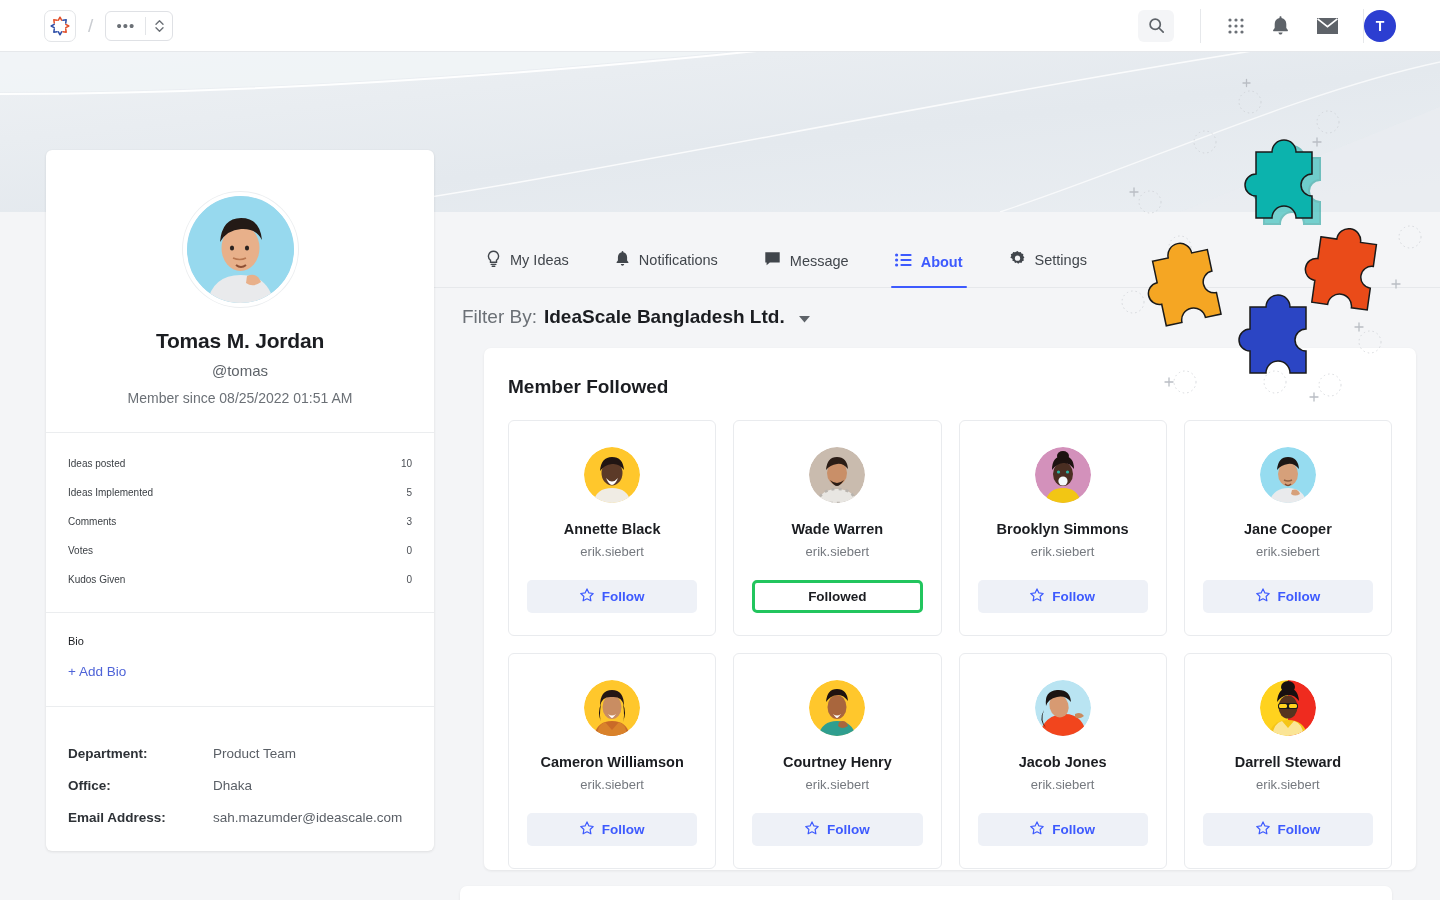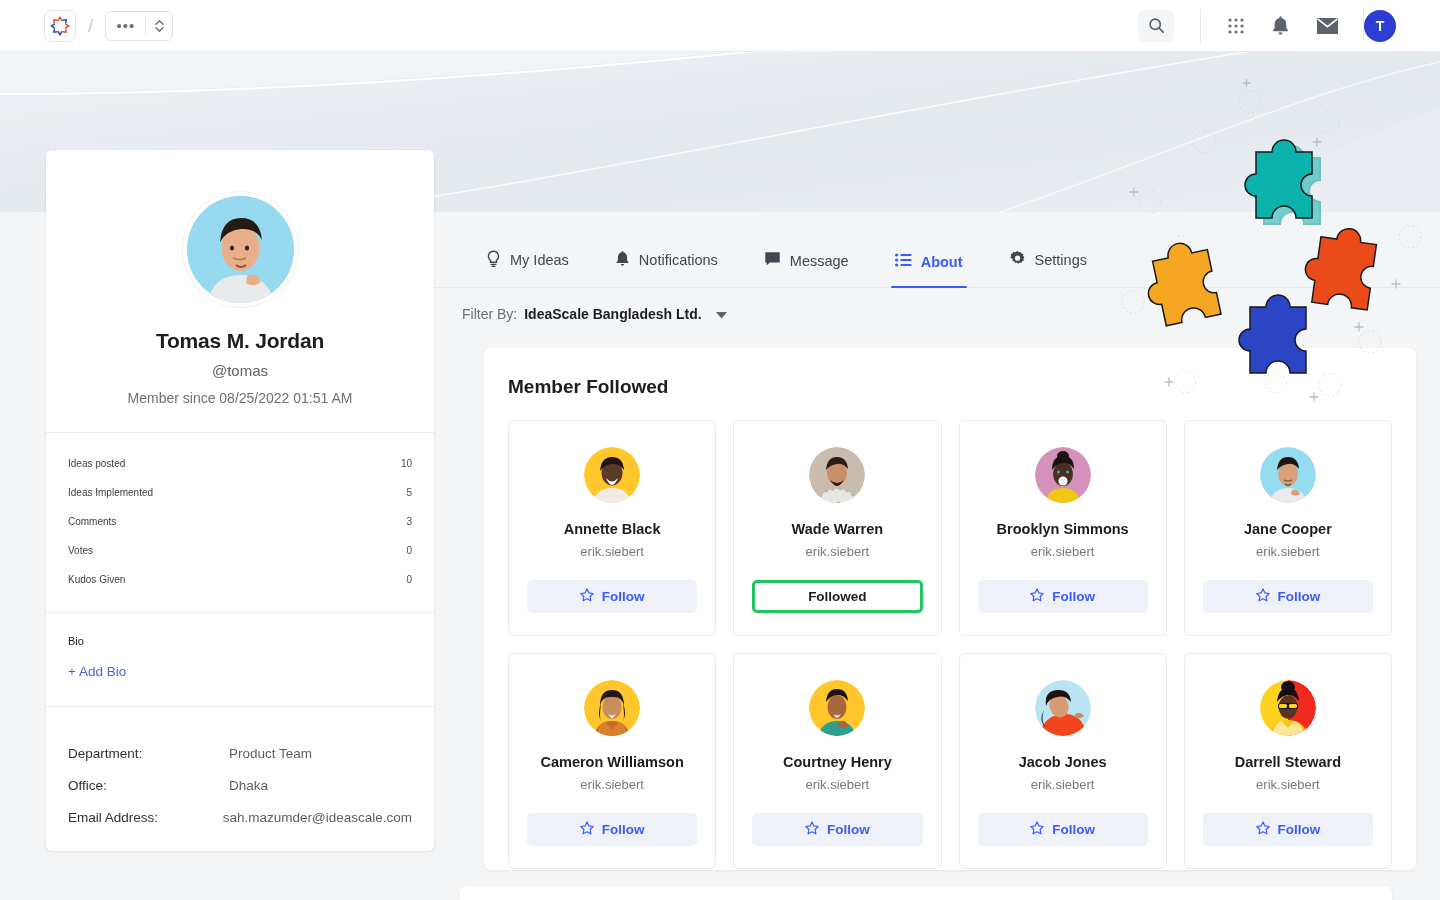--- a/index.html
+++ b/index.html
@@ -112,21 +112,21 @@
   .stat-value { color: #4a4e54; }
 
   .bio-sec { padding: 22px 22px 26px; }
   .bio-title { font-size: 11px; font-weight: 400; color: #1b1d21; }
   .bio-add { display:inline-block; margin-top: 17px; font-size: 13.5px; color: #4e63d8; }
 
   .wpd-sec { padding: 22px 22px 26px; }
   .wpd-head { display: flex; align-items: center; justify-content: space-between; }
   .wpd-title { font-size: 17px; font-weight: 700; color: #1b1d21; }
   .wpd-row { display: flex; margin-top: 17px; font-size: 13.5px; }
-  .wpd-key { width: 161px; font-weight: 400; color: #2e3237; }
+  .wpd-key { width: 145px; font-weight: 700; color: #2e3237; }
   .wpd-val { color: #5a5f66; }
 
   .tabs-bar {
     position: absolute; top: 220px; left: 434px; width: 1006px; height: 68px;
     background: #f4f5f7;
     border-bottom: 1px solid #e6e8eb;
     display: flex; align-items: flex-end;
     z-index: 20;
   }
   .tabs { display: flex; align-items: flex-end; padding-left: 35px; gap: 12px; }
@@ -137,21 +137,21 @@
   }
   .tab.active { color: #3d5afe; font-weight: 600; }
   .tab.active::after {
     content: ""; position: absolute; left: 13px; right: 13px; bottom: -1px;
     height: 2.5px; background: #3d5afe; border-radius: 2px;
   }
 
   .filter-bar {
     position: absolute; top: 306px; left: 462px;
     display: flex; align-items: center; gap: 7px;
-    font-size: 14px; z-index: 20;
+    font-size: 19px; z-index: 20;
   }
   .filter-label { color: #6b7076; }
   .filter-value { color: #1b1d21; font-weight: 700; }
   .filter-caret { margin-left: 7px; }
 
   .members-card {
     position: absolute; top: 348px; left: 484px;
     width: 932px; height: 522px;
     background: #fff; border-radius: 7px;
     box-shadow: 0 1px 3px rgba(0,0,0,.07);

